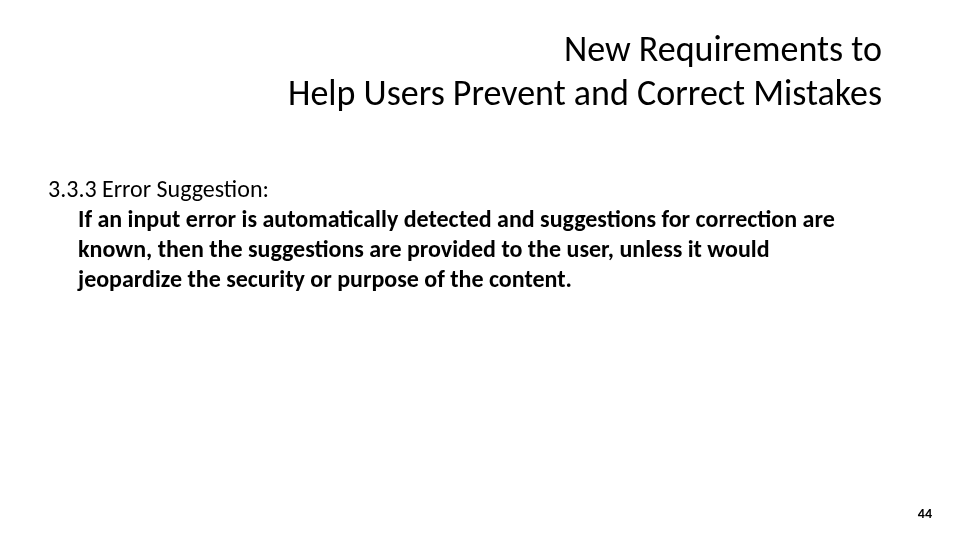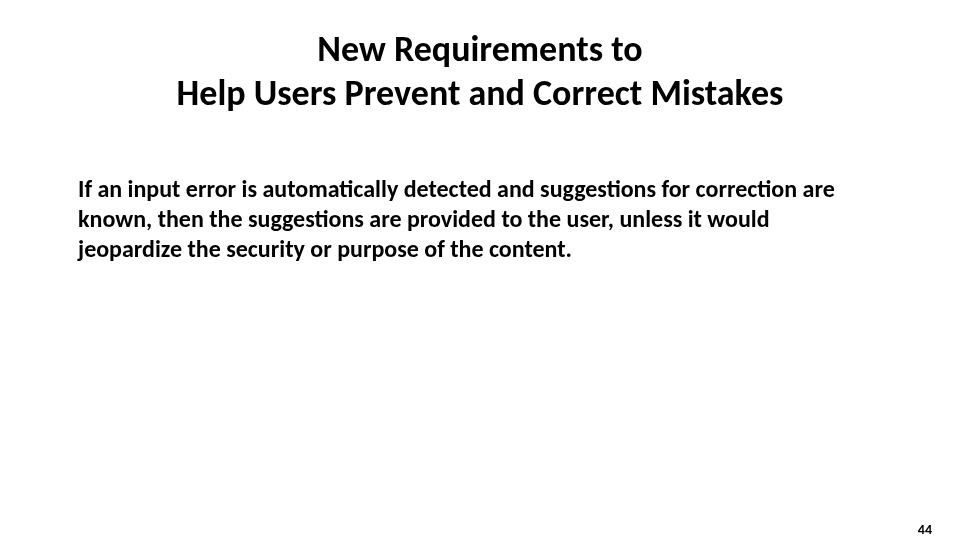--- a/index.html
+++ b/index.html
@@ -16,51 +16,52 @@
       position: relative;
       overflow: hidden;
     }
     .slide {
       width: 100%;
       height: 100%;
       padding: 28px 48px 0 48px;
       position: relative;
     }
     .title {
-      text-align: center;
+      text-align: right;
       font-size: 36px;
-      font-weight: 700;
+      font-weight: 400;
       line-height: 1.22;
       margin-bottom: 58px;
       padding: 0 30px;
     }
     .content {
       font-size: 24px;
       line-height: 1.25;
       padding-left: 0;
     }
     .section-heading {
       font-weight: 400;
       margin-bottom: 0;
     }
     .section-body {
       padding-left: 30px;
       font-weight: 700;
       max-width: 810px;
     }
     .page-number {
       position: absolute;
-      bottom: 2px;
+      bottom: 18px;
       right: 28px;
       font-size: 14px;
       font-weight: 700;
     }
   </style>
 </head>
 <body>
 
 <div class="slide">
   <h1 class="title">New Requirements to<br>Help Users Prevent and Correct Mistakes</h1>
   <div class="content">
+    <div class="section-heading">3.3.3 Error Suggestion:</div>
     <div class="section-body">If an input error is automatically detected and suggestions for correction are known, then the suggestions are provided to the user, unless it would jeopardize the security or purpose of the content.</div>
   </div>
   <div class="page-number">44</div>
 </div>
 
 </body></html>

